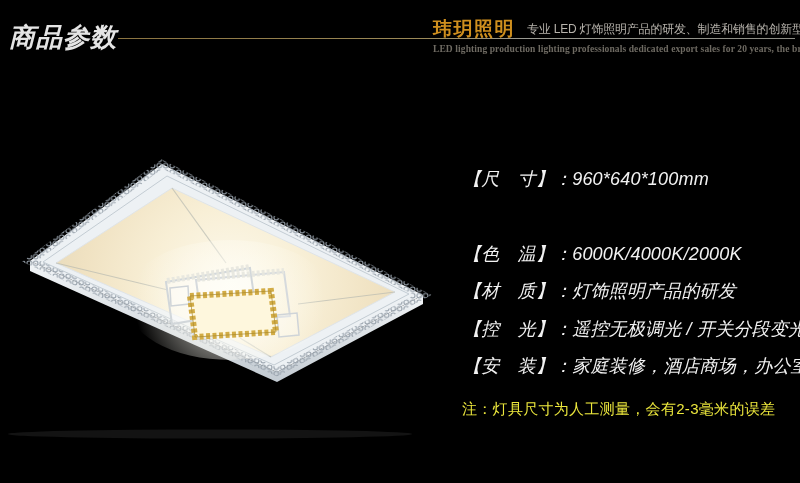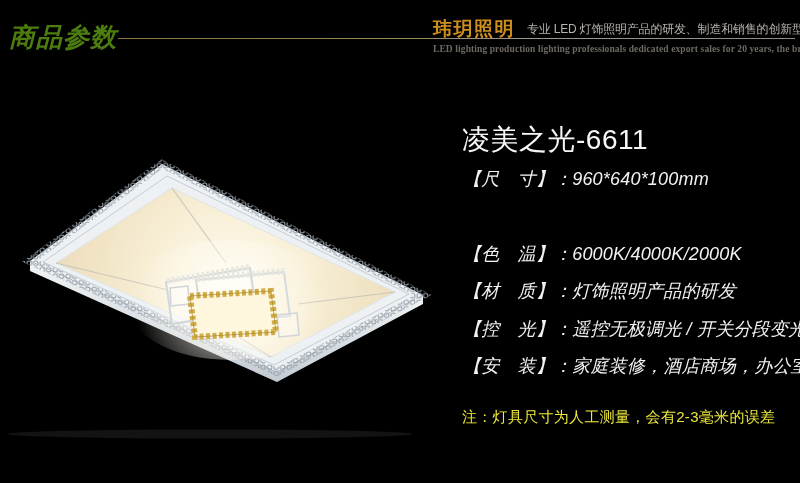--- a/index.html
+++ b/index.html
@@ -3,21 +3,21 @@
 <meta charset="utf-8">
 <style>
   html,body{margin:0;padding:0;background:#000;}
   #stage{
     position:relative;width:800px;height:483px;background:#000;overflow:hidden;
     font-family:"Liberation Sans","DejaVu Sans",sans-serif;
   }
   
   .section-title{
     position:absolute;left:9px;top:20px;font-size:26px;font-weight:bold;
-    color:#4d7c0f;font-style:italic;letter-spacing:1px;white-space:nowrap;
+    color:#e5e5e5;font-style:italic;letter-spacing:1px;white-space:nowrap;
   }
   .header-line{
     position:absolute;left:118px;top:38px;width:677px;height:1px;
     background:linear-gradient(to right,#8a7340,#9c8a58 45%,#9a9a92 60%,#8d8d85);
   }
   .brand{
     position:absolute;left:433px;top:16px;font-size:19px;font-weight:bold;
     color:#cf8f1e;letter-spacing:1.5px;white-space:nowrap;
   }
   .slogan{
@@ -35,21 +35,21 @@
     letter-spacing:0.5px;white-space:nowrap;
   }
   .spec-row{
     position:absolute;left:463px;font-size:18px;color:#f2f2f2;
     letter-spacing:0.2px;white-space:nowrap;font-style:italic;
   }
   .spec-row.r0{top:167px}.spec-row.r1{top:204px}.spec-row.r2{top:242px}
   .spec-row.r3{top:279px}.spec-row.r4{top:317px}.spec-row.r5{top:354px}
   .product-note{
     position:absolute;left:462px;top:400px;font-size:15px;color:#ece73c;
-    letter-spacing:0.3px;white-space:nowrap;margin-top:8px;
+    letter-spacing:0.3px;white-space:nowrap;
   }
   
   .lamp-wrap{position:absolute;left:0;top:130px;width:450px;height:320px;}
 </style>
 </head>
 <body>
 
 <div id="stage">
 
   <div class="section-title">商品参数</div>
@@ -113,21 +113,20 @@
         <polygon points="170,158 188,156 189,174 171,176" fill="rgba(255,255,255,0.25)" stroke="#cfd4d8" stroke-width="1.5"></polygon>
         <polygon points="277,185 297,183 299,205 279,207" fill="rgba(255,255,255,0.25)" stroke="#cfd4d8" stroke-width="1.5"></polygon>
 
         <polygon points="190,166 271,161 276,202 195,207" fill="#fef7dd"></polygon>
         <polygon points="190,166 271,161 276,202 195,207" fill="none" stroke="#d2ac46" stroke-width="6" stroke-dasharray="4,2.5"></polygon>
         <polygon points="190,166 271,161 276,202 195,207" fill="none" stroke="#a98a2e" stroke-width="1" opacity="0.7"></polygon>
       </g>
     </svg>
   </div>
 
-  <div class="product-title">凌美之光-6611</div>
 
   <div class="spec-row r0">【尺　寸】：960*640*100mm</div>
   <div class="spec-row r2">【色　温】：6000K/4000K/2000K</div>
   <div class="spec-row r3">【材　质】：灯饰照明产品的研发</div>
   <div class="spec-row r4">【控　光】：遥控无极调光 / 开关分段变光</div>
   <div class="spec-row r5">【安　装】：家庭装修，酒店商场，办公室等</div>
 
   <div class="product-note">注：灯具尺寸为人工测量，会有2-3毫米的误差</div>
 </div>
 

